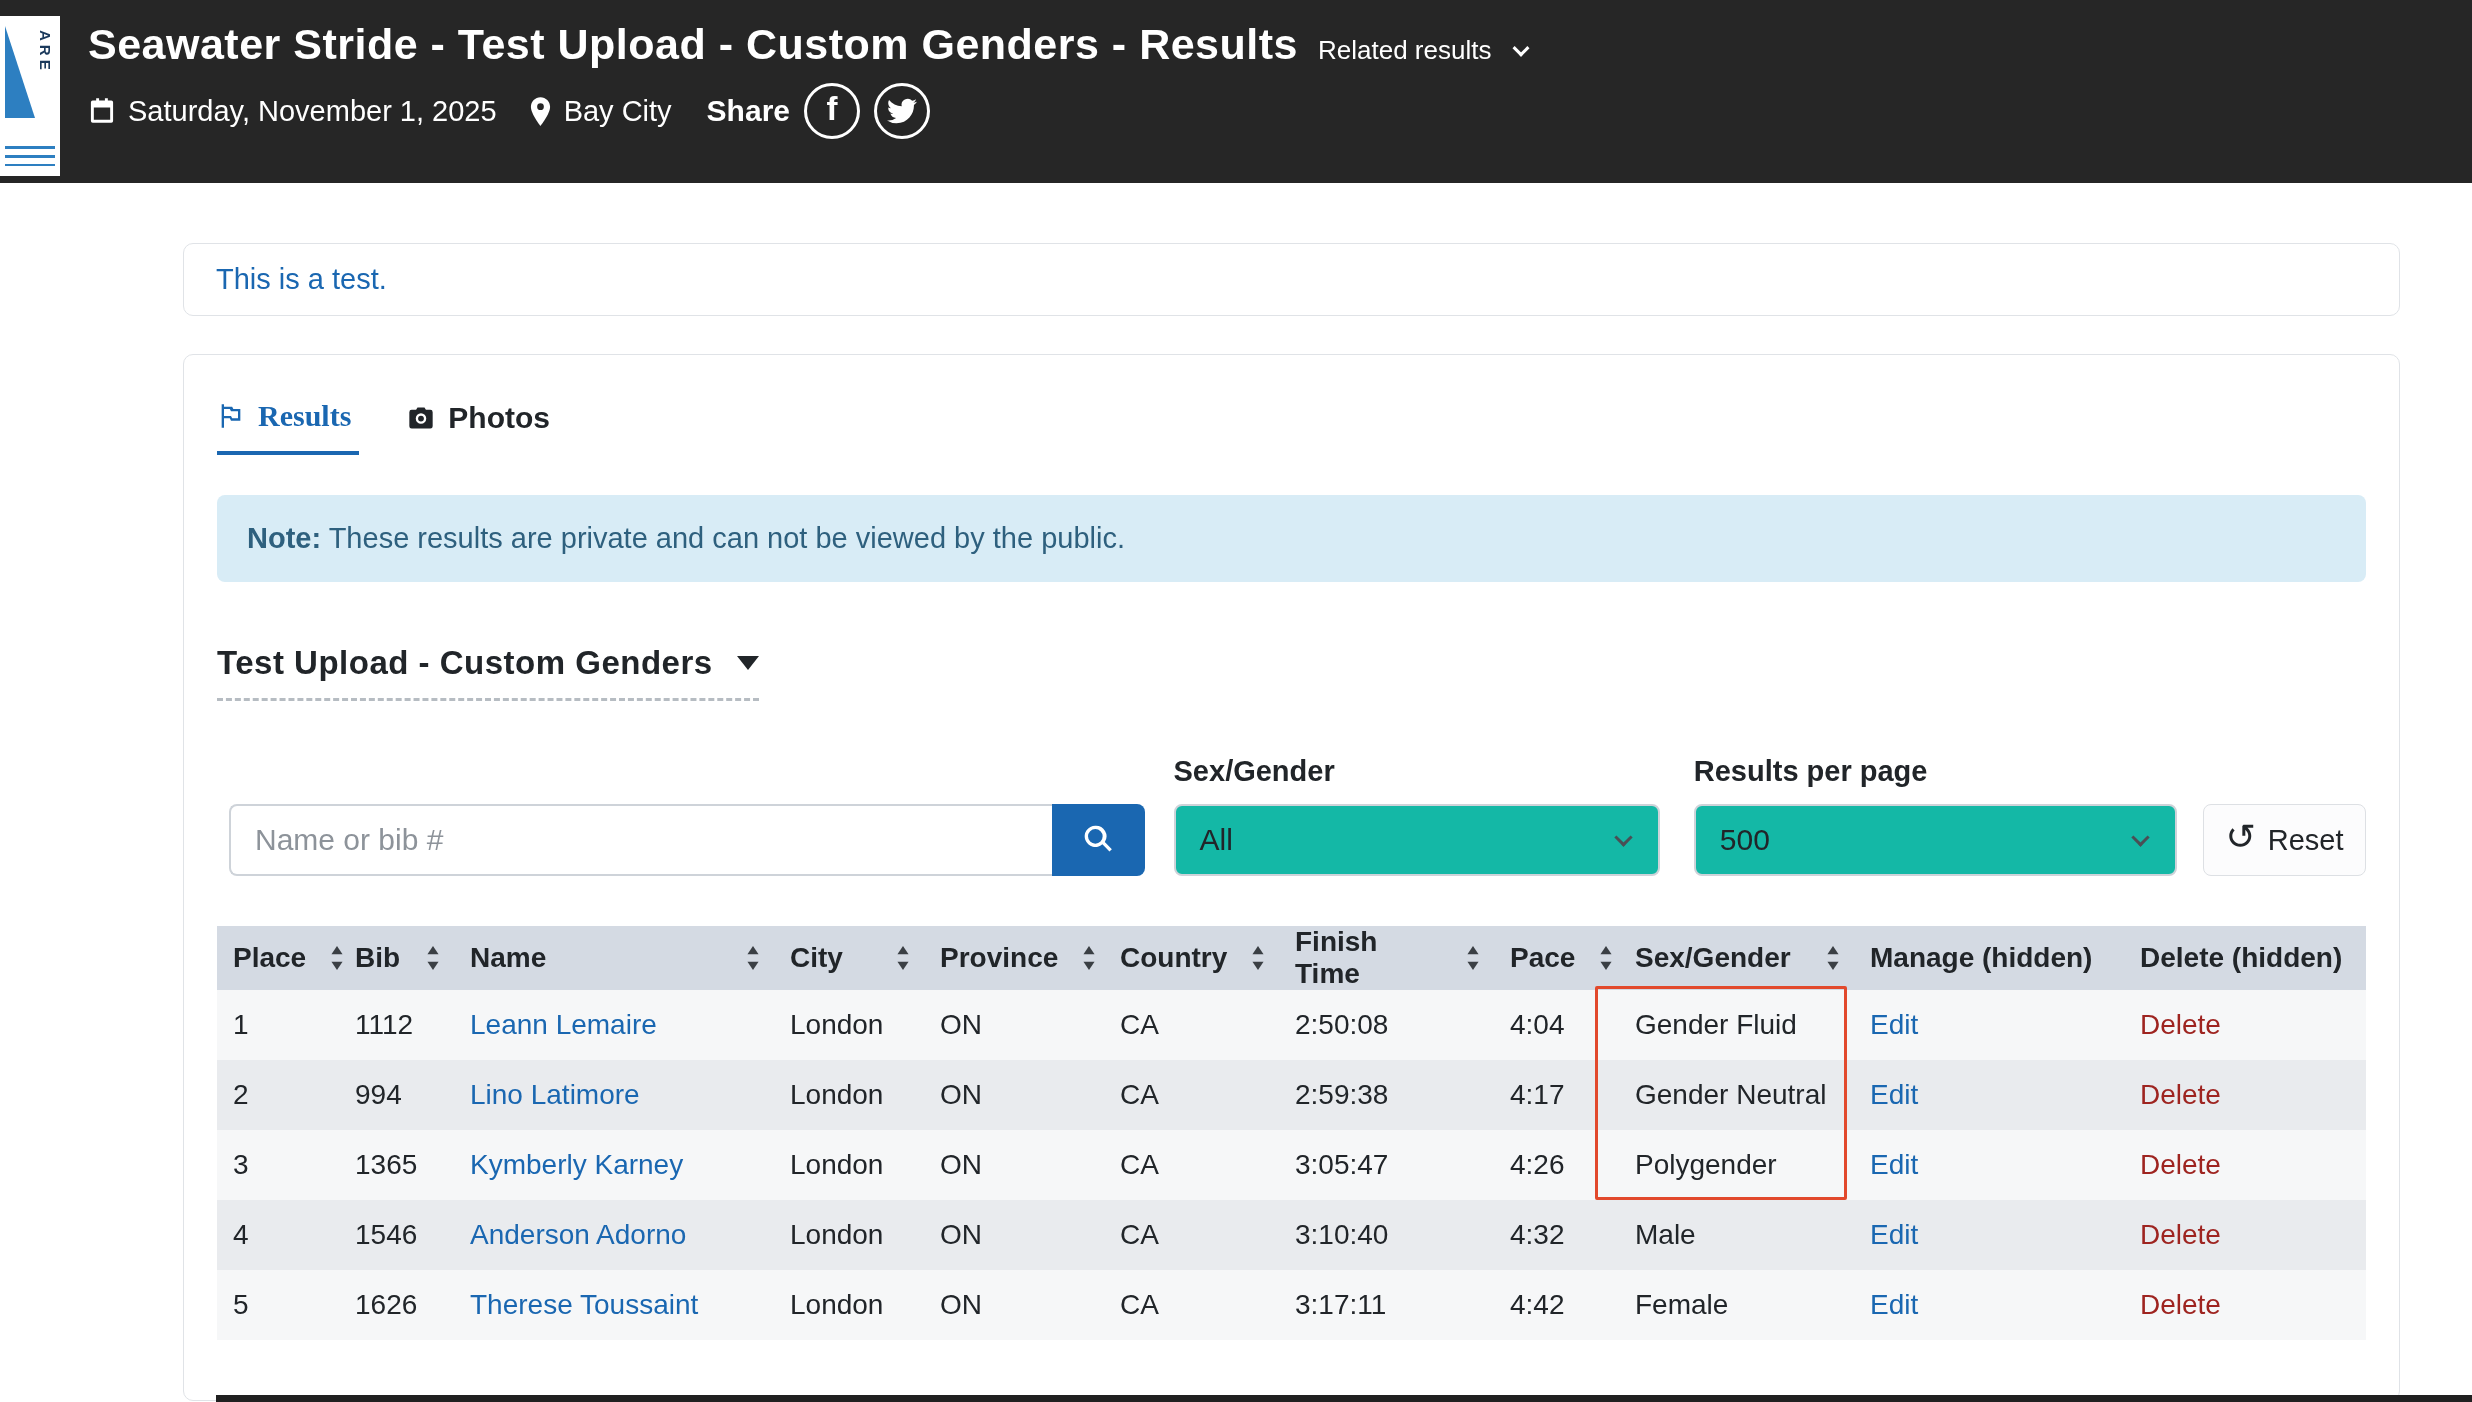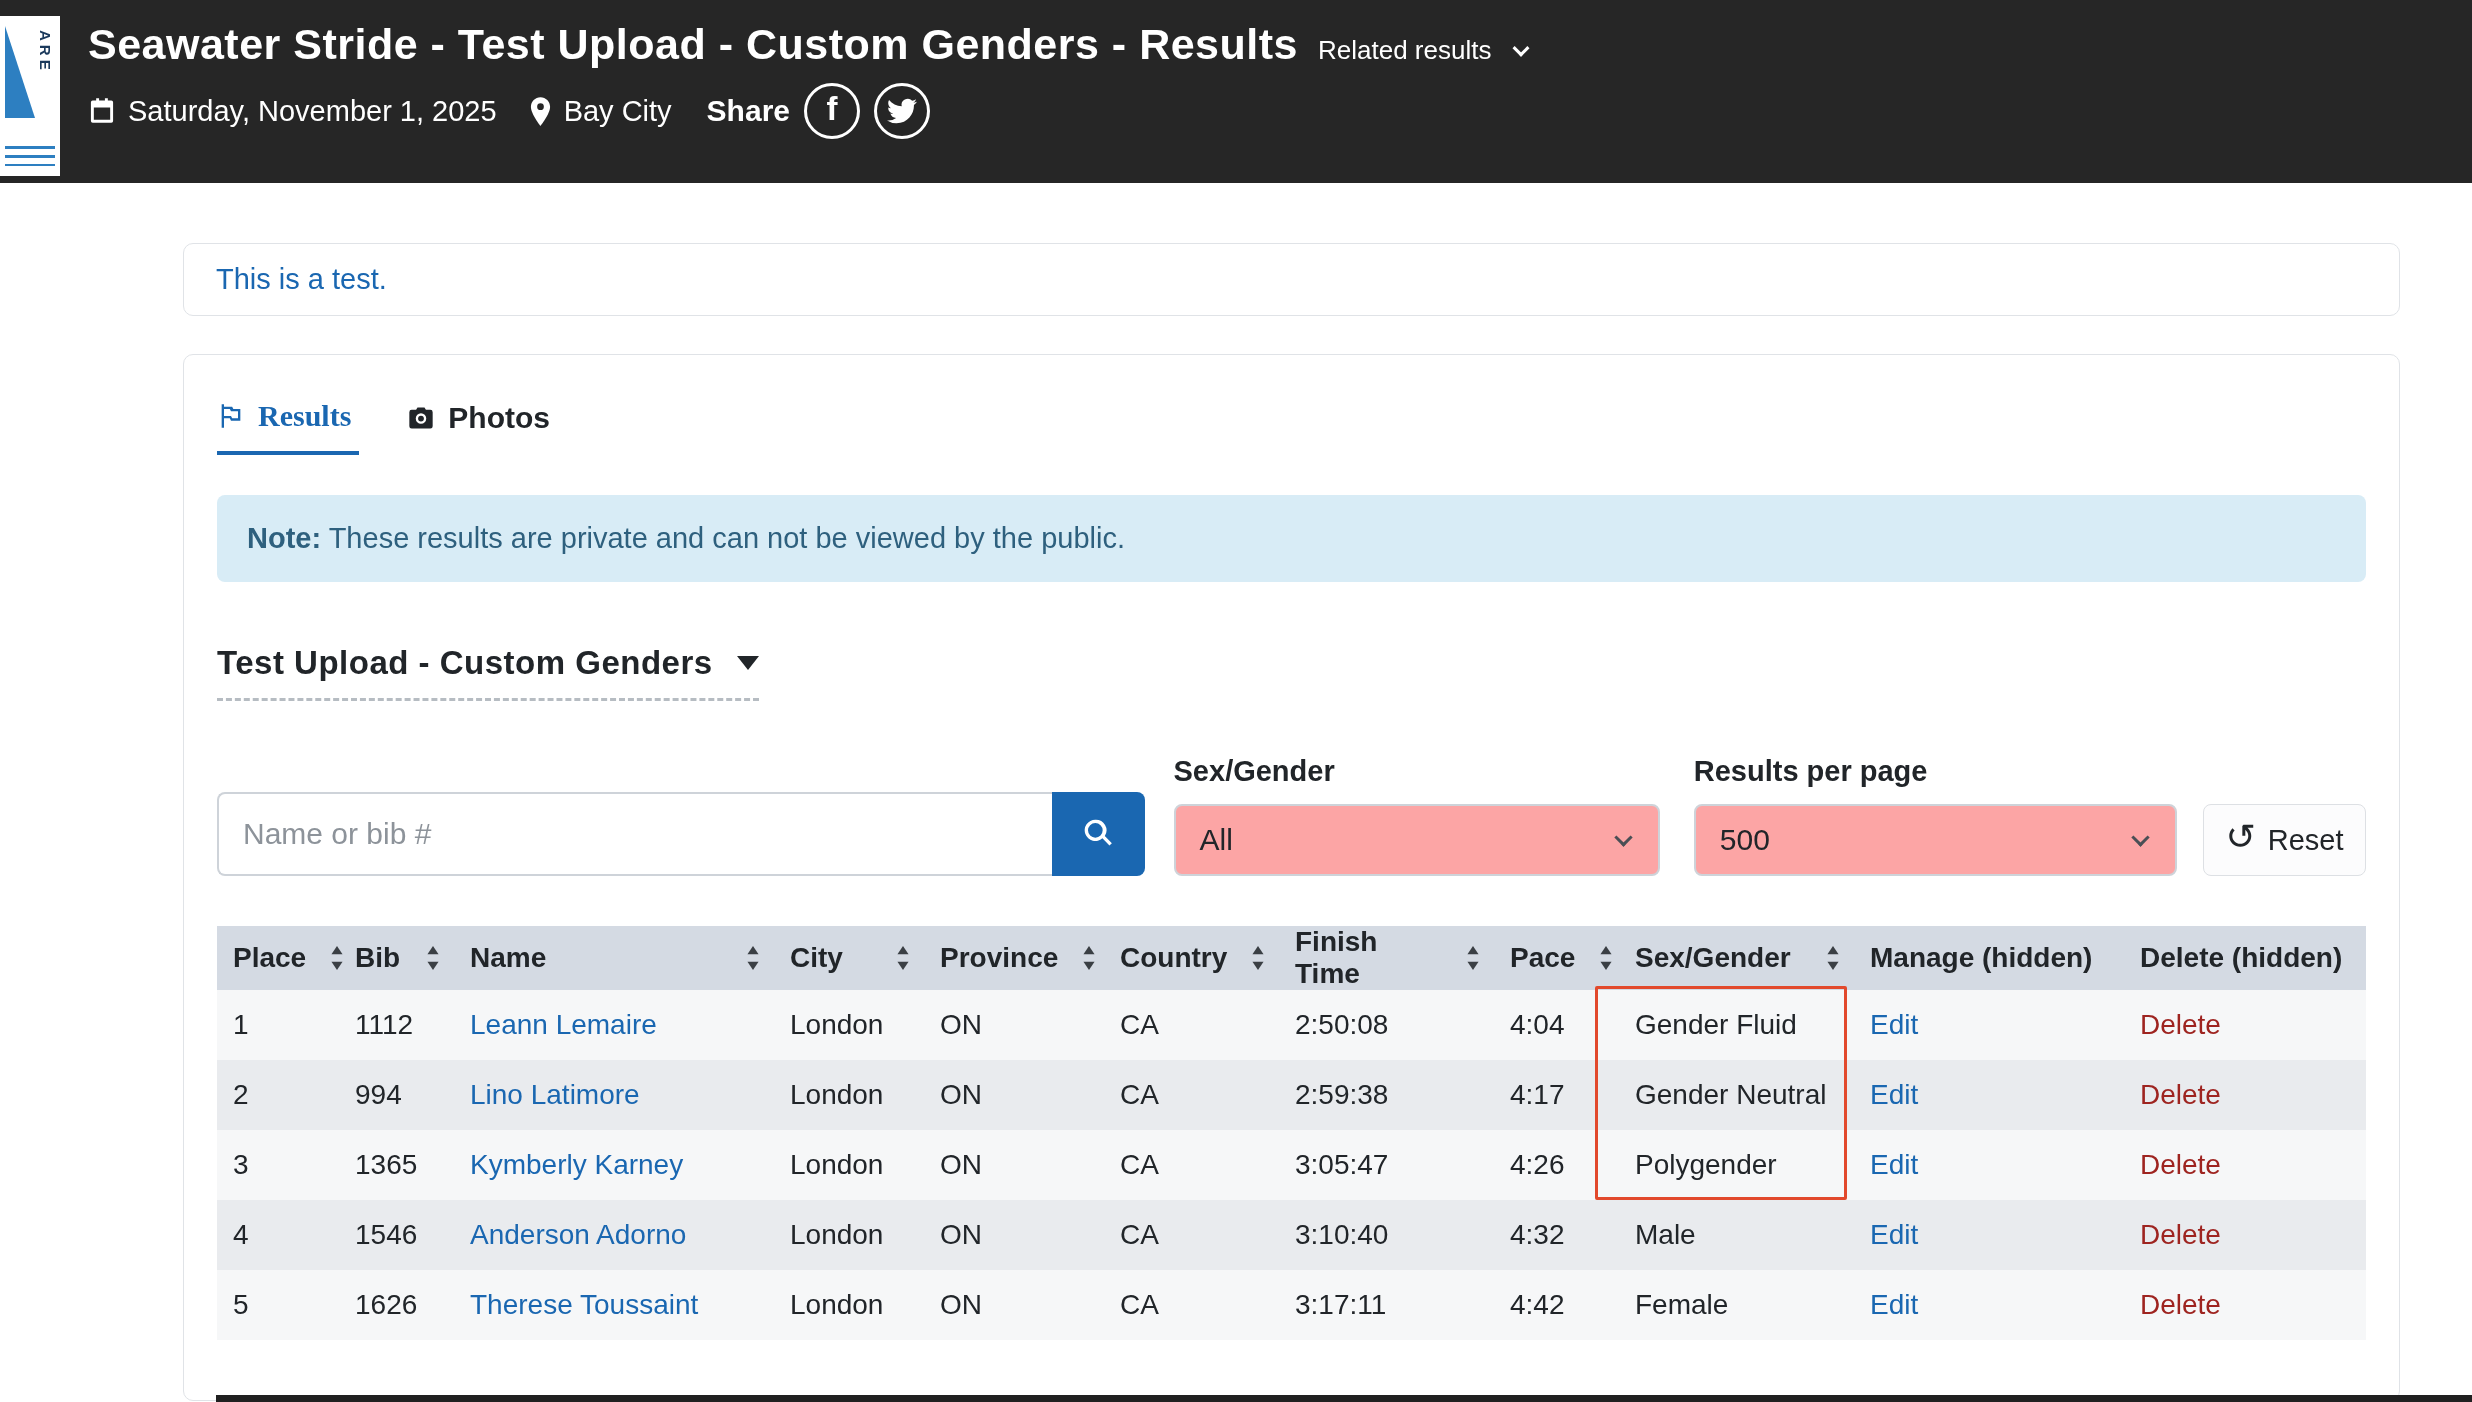--- a/index.html
+++ b/index.html
@@ -58,31 +58,31 @@
   .alert { margin-top: 40px; background: var(--alert-bg, #d8ecf6); border-radius: 8px; padding: 27px 30px; font-size: 29px; color: #2e607e; }
 
   .section-head { margin-top: 62px; }
   .dashed-wrap { display: inline-flex; align-items: center; gap: 24px; border-bottom: 3px dashed #b6bcc2; padding-bottom: 16px; cursor: pointer; }
   .section-title { margin: 0; font-size: 33px; font-weight: bold; letter-spacing: .5px; }
   .caret-down { width: 0; height: 0; border-left: 11px solid transparent; border-right: 11px solid transparent; border-top: 14px solid #212529; }
 
   .filters { display: flex; align-items: flex-end; margin-top: 54px; }
   .f-label { font-size: 29px; font-weight: bold; margin-bottom: 16px; }
   .search-col { width: 929px; }
-  .search-group { display: flex; height: 84px; }
+  .search-group { display: flex; height: 72px; margin-left: 12px; }
   .search-input {
     flex: 1; min-width: 0; border: 2px solid #ced3d9; border-right: none; border-radius: 8px 0 0 8px;
     font-size: 30px; padding: 0 24px; outline: none; color: #212529; font-family: "Liberation Sans", sans-serif;
   }
   .search-input::placeholder { color: #8d939a; }
   .search-btn { width: 93px; background: var(--primary, #1a67b1); border: none; border-radius: 0 8px 8px 0; display: flex; align-items: center; justify-content: center; cursor: pointer; }
   .gender-col { width: 487px; margin-left: 29px; }
   .perpage-col { width: 484px; margin-left: 34px; }
   .select {
-    position: relative; height: 72px; border: 2px solid #ced3d9; border-radius: 8px; background: #fca5a5;
+    position: relative; height: 72px; border: 2px solid #ced3d9; border-radius: 8px; background: #14b8a6;
     display: flex; align-items: center; padding: 0 60px 0 24px; font-size: 30px; cursor: pointer;
   }
   .chev-dark { position: absolute; right: 28px; top: 25px; width: 13px; height: 13px; border-right: 3px solid #4a4f55; border-bottom: 3px solid #4a4f55; transform: rotate(45deg); }
   .reset-col { margin-left: 26px; }
   .reset-btn {
     height: 72px; width: 163px; border: 1px solid #dde0e4; background: #fcfcfd; border-radius: 8px;
     font-size: 29px; color: #212529; display: flex; align-items: center; justify-content: center; gap: 12px; cursor: pointer;
     font-family: "Liberation Sans", sans-serif;
   }
   .reset-glyph { font-size: 36px; line-height: 1; transform: translateY(-3px); font-family: "DejaVu Sans", sans-serif; }

